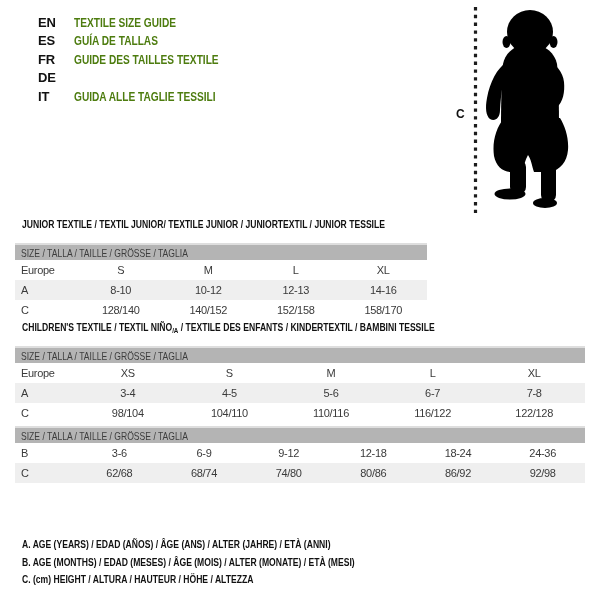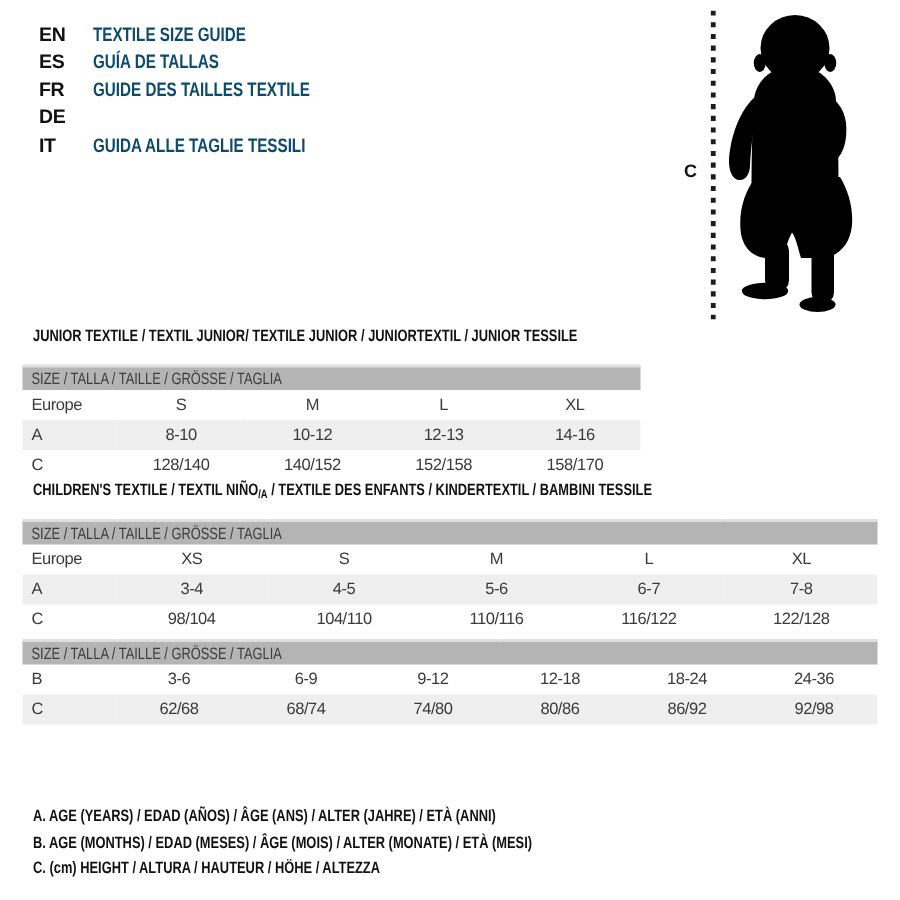--- a/index.html
+++ b/index.html
@@ -15,24 +15,24 @@
 
   
   .cnd {
     display: inline-block;
     transform: scaleX(0.78);
     transform-origin: 0 50%;
     white-space: nowrap;
   }
 
   
-  .lang-block { position: absolute; top: 13px; left: 26px; }
+  .lang-block { position: absolute; top: 13px; left: 38px; }
   .lang-row { display: flex; height: 18.5px; align-items: center; }
   .lang-code { width: 36px; font-weight: bold; font-size: 13px; color: #111; letter-spacing: -0.2px; }
-  .lang-label { font-weight: bold; font-size: 13px; color: #0c4a6e; }
+  .lang-label { font-weight: bold; font-size: 13px; color: #4d7c0f; }
 
   
   .figure { position: absolute; left: 450px; top: 5px; width: 145px; height: 212px; }
   .dashline { position: absolute; left: 23px; top: 2px; }
   .figc { position: absolute; left: 6px; top: 102px; font-weight: bold; font-size: 12px; color: #111; }
   .baby { position: absolute; left: 34px; top: 3px; }
 
   
   .sec { position: absolute; left: 15px; }
   .sec1 { top: 217px; width: 412px; }

